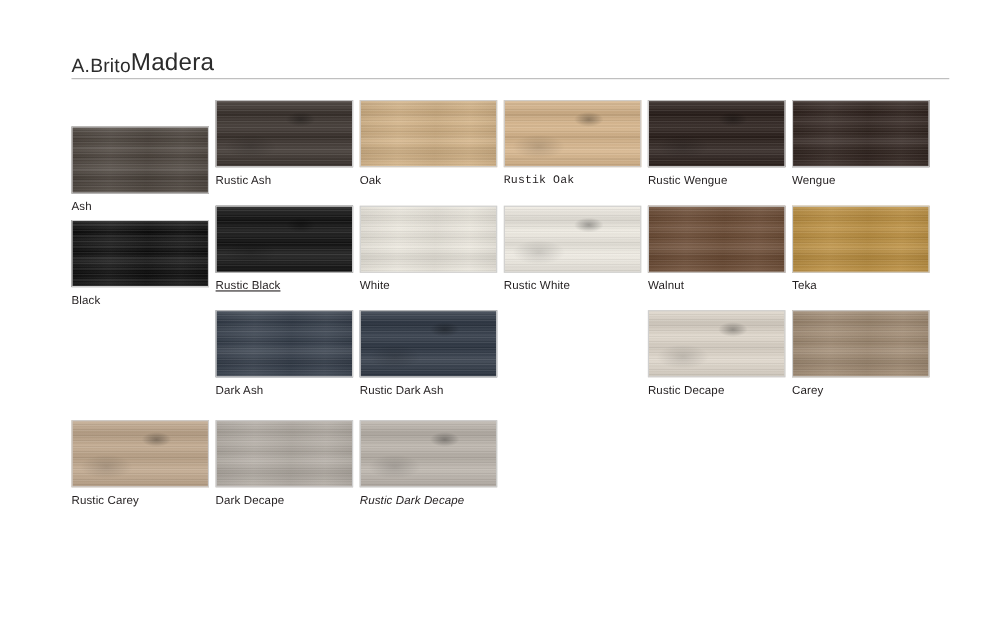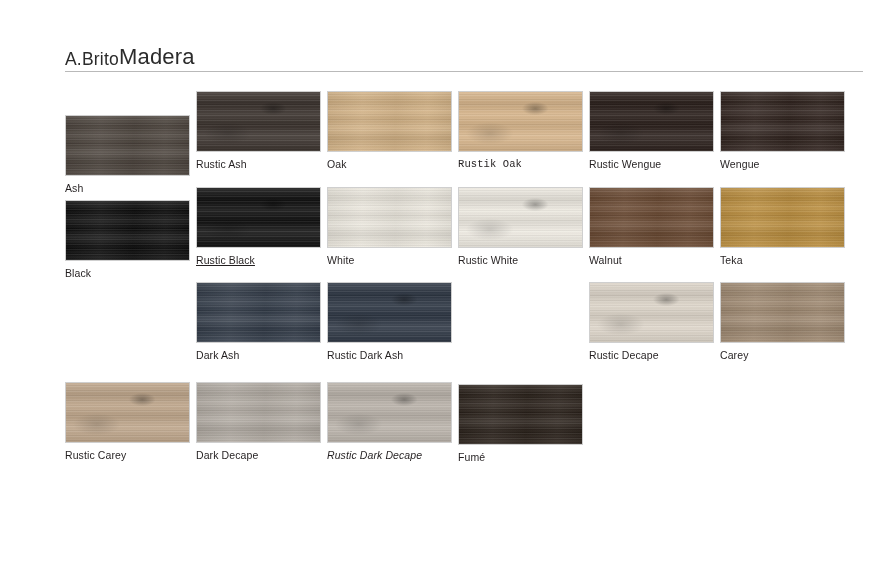--- a/index.html
+++ b/index.html
@@ -215,17 +215,13 @@
       <div class="swatch-label">Rustic Carey</div>
     </div>
     <div class="swatch-cell" style="left: 196px; top: 382px;">
       <div class="swatch-chip" style="width: 125px; height: 61px; background-color: rgb(179, 172, 164);"></div>
       <div class="swatch-label">Dark Decape</div>
     </div>
     <div class="swatch-cell" style="left: 327px; top: 382px; font-style: italic;">
       <div class="swatch-chip rustic" style="width: 125px; height: 61px; background-color: rgb(187, 180, 171);"></div>
       <div class="swatch-label">Rustic Dark Decape</div>
     </div>
-    <div class="swatch-cell" style="left: 458px; top: 384px;">
-      <div class="swatch-chip" style="width: 125px; height: 61px; background-color: rgb(42, 33, 26);"></div>
-      <div class="swatch-label">Fumé</div>
-    </div>
   </div>
 
 </body></html>

